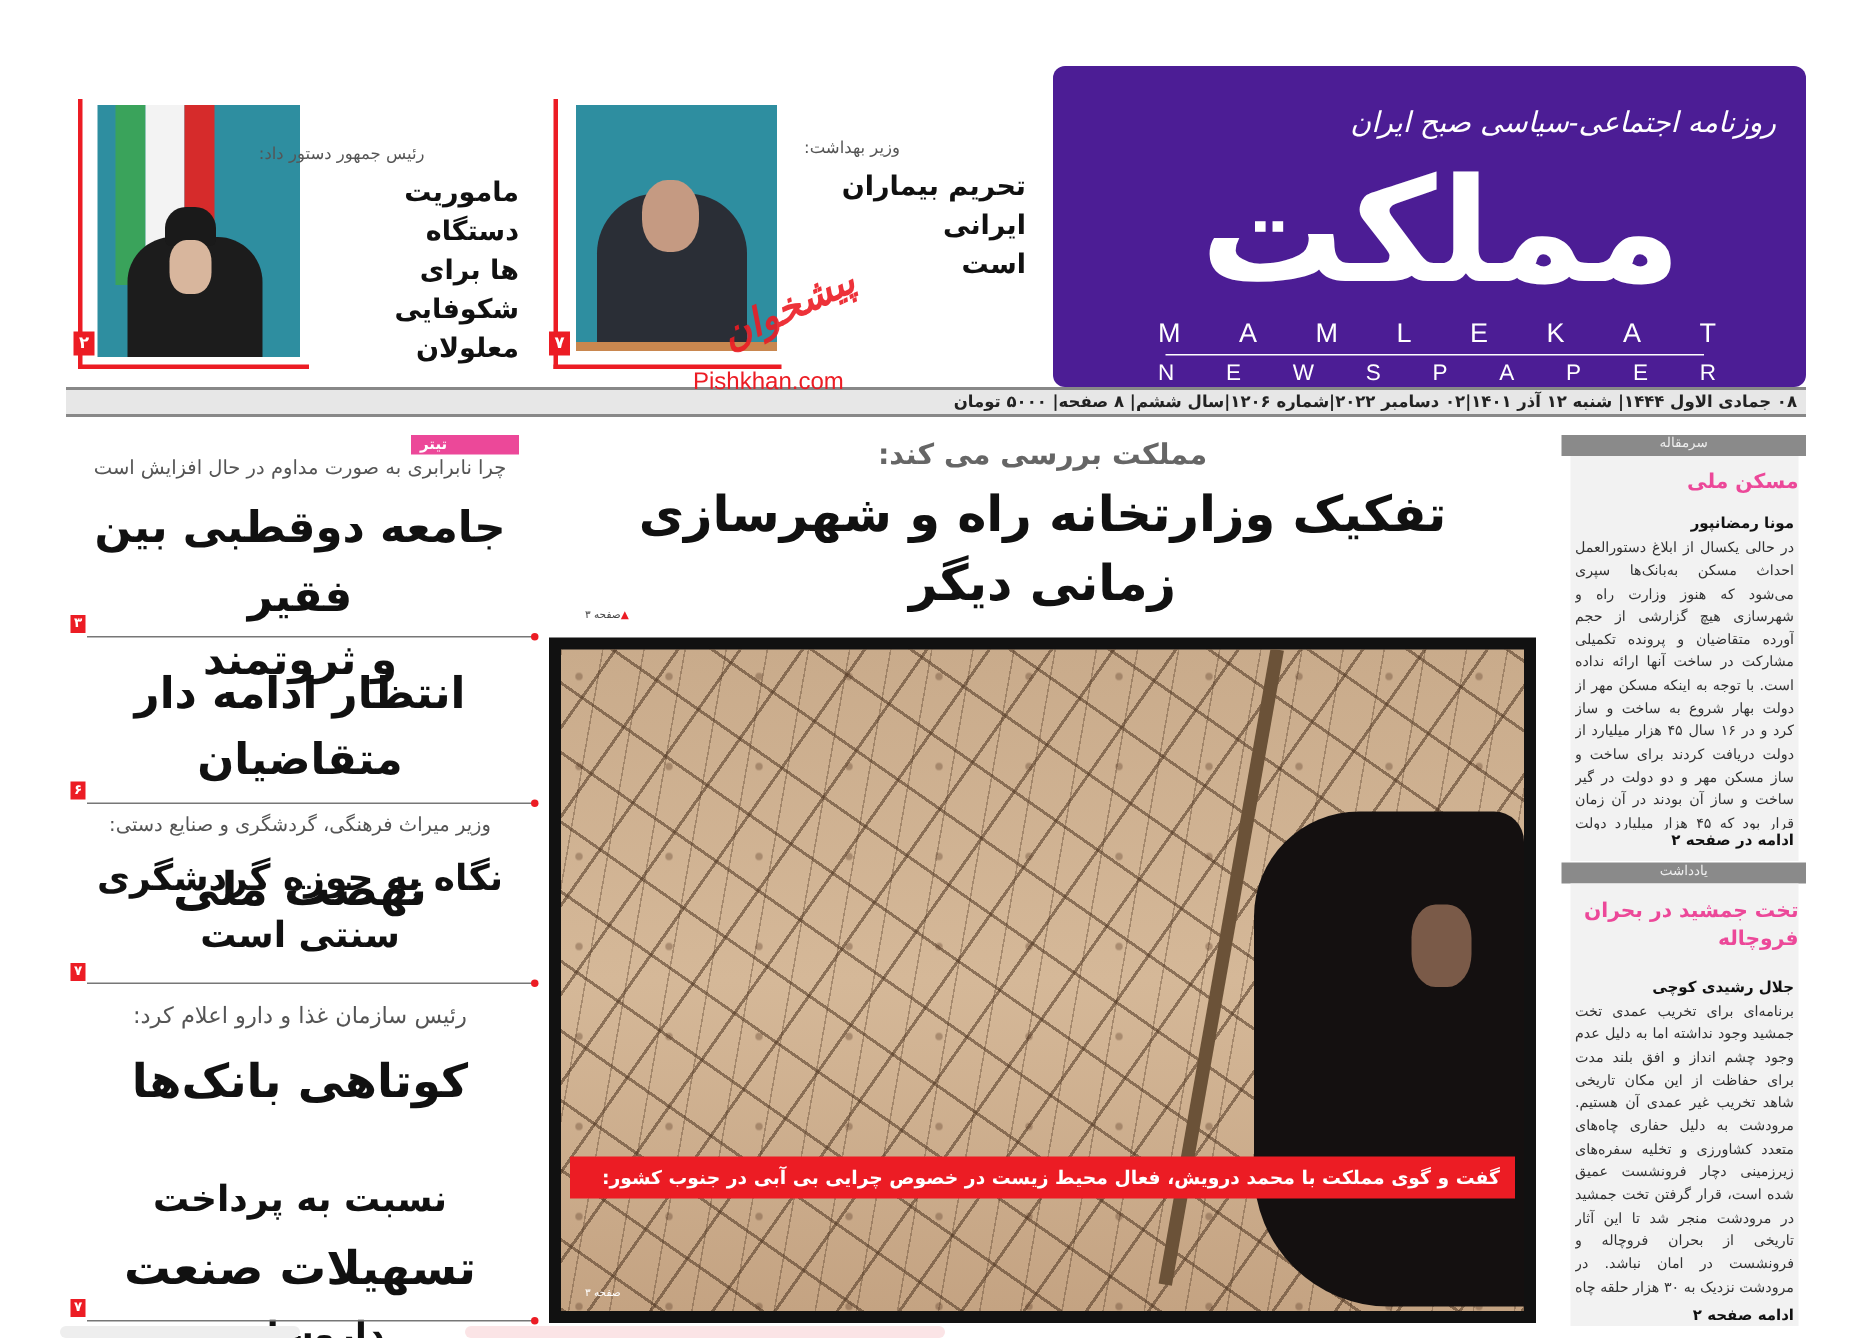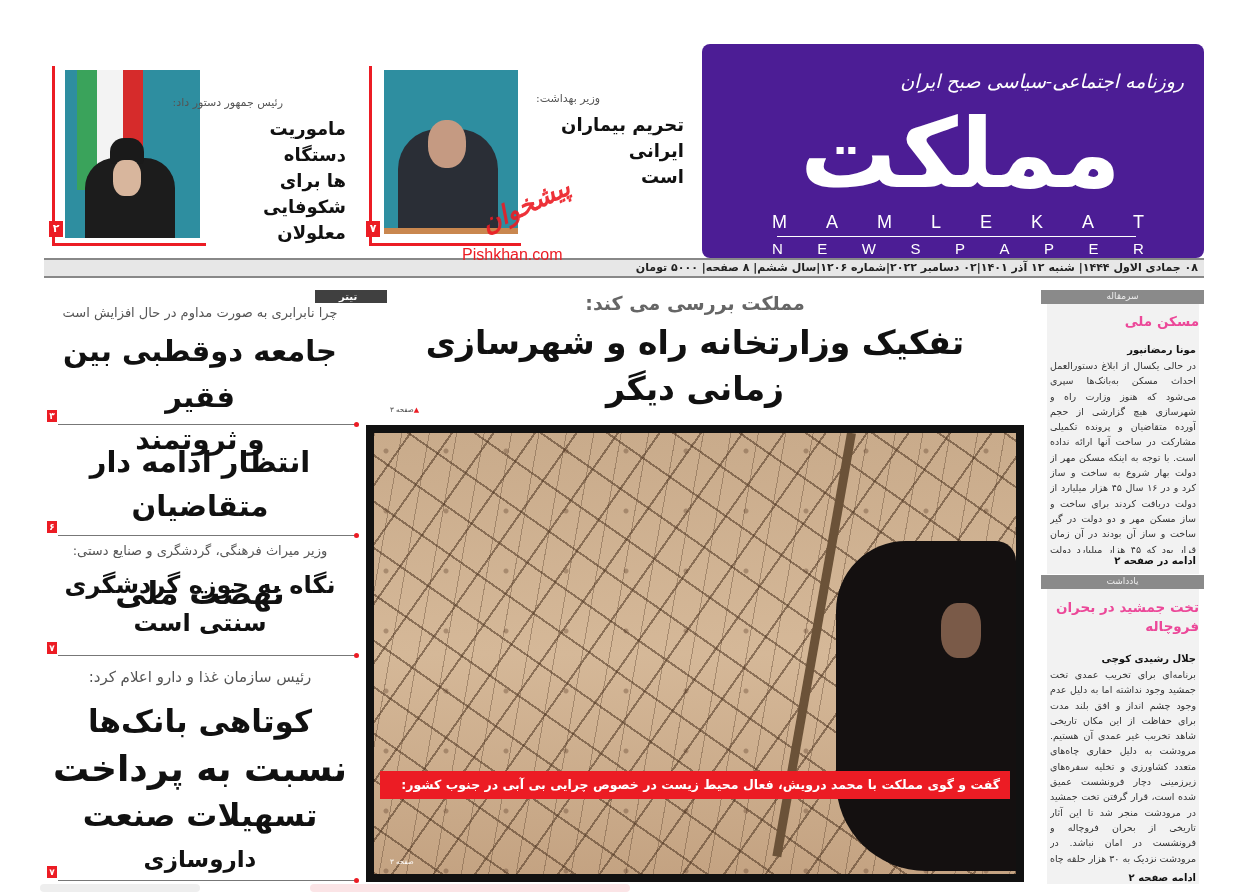--- a/index.html
+++ b/index.html
@@ -29,21 +29,21 @@
   .teaser-title { font-weight: bold; font-size: 18px; line-height: 26px; color: #111; }
 
   
   .wm-fa { color: #ec1c24; font-family: "DejaVu Serif", serif; font-style: italic; font-weight: bold; font-size: 26px; transform: rotate(-25deg); opacity: 0.9; }
   .wm-en { color: #ec1c24; font-family: "Liberation Sans", sans-serif; font-size: 16px; direction: ltr; }
 
   
   .lc-title { font-weight: bold; text-align: center; color: #111; }
   .rule { height: 1px; background: #777; }
   .dot { width: 5px; height: 5px; background: #ec1c24; border-radius: 50%; }
-  .titr-tag { background: #404040; color: #fff; font-size: 10px; font-weight: bold; text-align: left; padding-left: 24px; line-height: 13px; margin-left: 41px; }
+  .titr-tag { background: #ec4899; color: #fff; font-size: 10px; font-weight: bold; text-align: left; padding-left: 6px; line-height: 13px; }
 
   
   .main-kicker { color: #666; font-size: 19px; font-weight: bold; text-align: center; }
   .main-title { font-weight: bold; font-size: 33px; line-height: 46px; text-align: center; color: #111; }
   .photo-box { left: 366px; top: 425px; width: 658px; height: 457px; background: #111; }
   .photo { position: absolute; left: 8px; top: 8px; right: 8px; bottom: 8px; overflow: hidden;
            background:
              radial-gradient(circle at 20% 30%, rgba(90,60,40,0.35) 0 2px, transparent 3px),
              repeating-linear-gradient(35deg, rgba(80,55,35,0.55) 0 2px, transparent 2px 38px),
              repeating-linear-gradient(-55deg, rgba(80,55,35,0.55) 0 2px, transparent 2px 34px),
@@ -160,21 +160,21 @@
   <div class="lc-title" style="font-size:24px; line-height:38px;">نگاه به حوزه گردشگری</div>
   <div class="lc-title" style="font-size:24px; line-height:38px;">سنتی است</div>
 </div>
 <div class="abs page-num" style="left:47px; top:642px; width:10px; height:12px; font-size:9px; line-height:12px;">۷</div>
 <div class="abs rule" style="left:58px; top:655px; width:298px;"></div>
 <div class="abs dot" style="left:354px; top:653px;"></div>
 
 <div class="abs kicker" style="left:50px; width:300px; top:668px; text-align:center; font-size:15px;">رئیس سازمان غذا و دارو اعلام کرد:</div>
 <div class="abs" style="left:45px; width:310px; top:698px;">
   <div class="lc-title" style="font-size:31px; line-height:47px;">کوتاهی بانک‌ها</div>
-  <div class="lc-title" style="font-size:36px; line-height:47px;">نسبت به پرداخت</div>
+  <div class="lc-title" style="font-size:24px; line-height:47px;margin-top:31px;">نسبت به پرداخت</div>
   <div class="lc-title" style="font-size:31px; line-height:47px;">تسهیلات صنعت</div>
   <div class="lc-title" style="font-size:23px; line-height:40px;">داروسازی</div>
 </div>
 <div class="abs page-num" style="left:47px; top:866px; width:10px; height:12px; font-size:9px; line-height:12px;">۷</div>
 <div class="abs rule" style="left:58px; top:880px; width:298px;"></div>
 <div class="abs dot" style="left:354px; top:878px;"></div>
 
 <div class="abs main-kicker" style="left:380px; width:630px; top:292px;">مملکت بررسی می کند:</div>
 <div class="abs" style="left:380px; width:630px; top:320px;">
   <div class="main-title">تفکیک وزارتخانه راه و شهرسازی</div>

